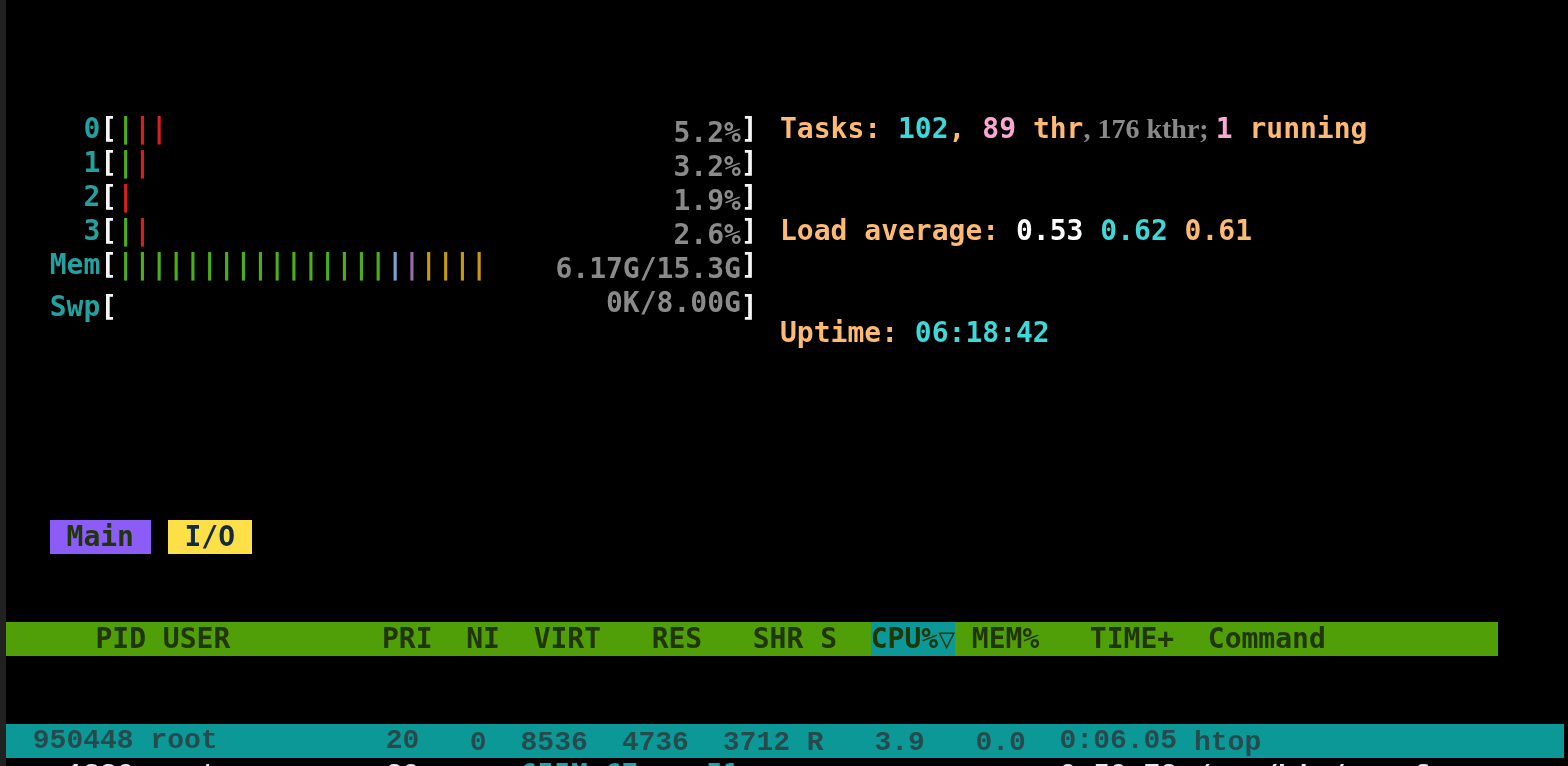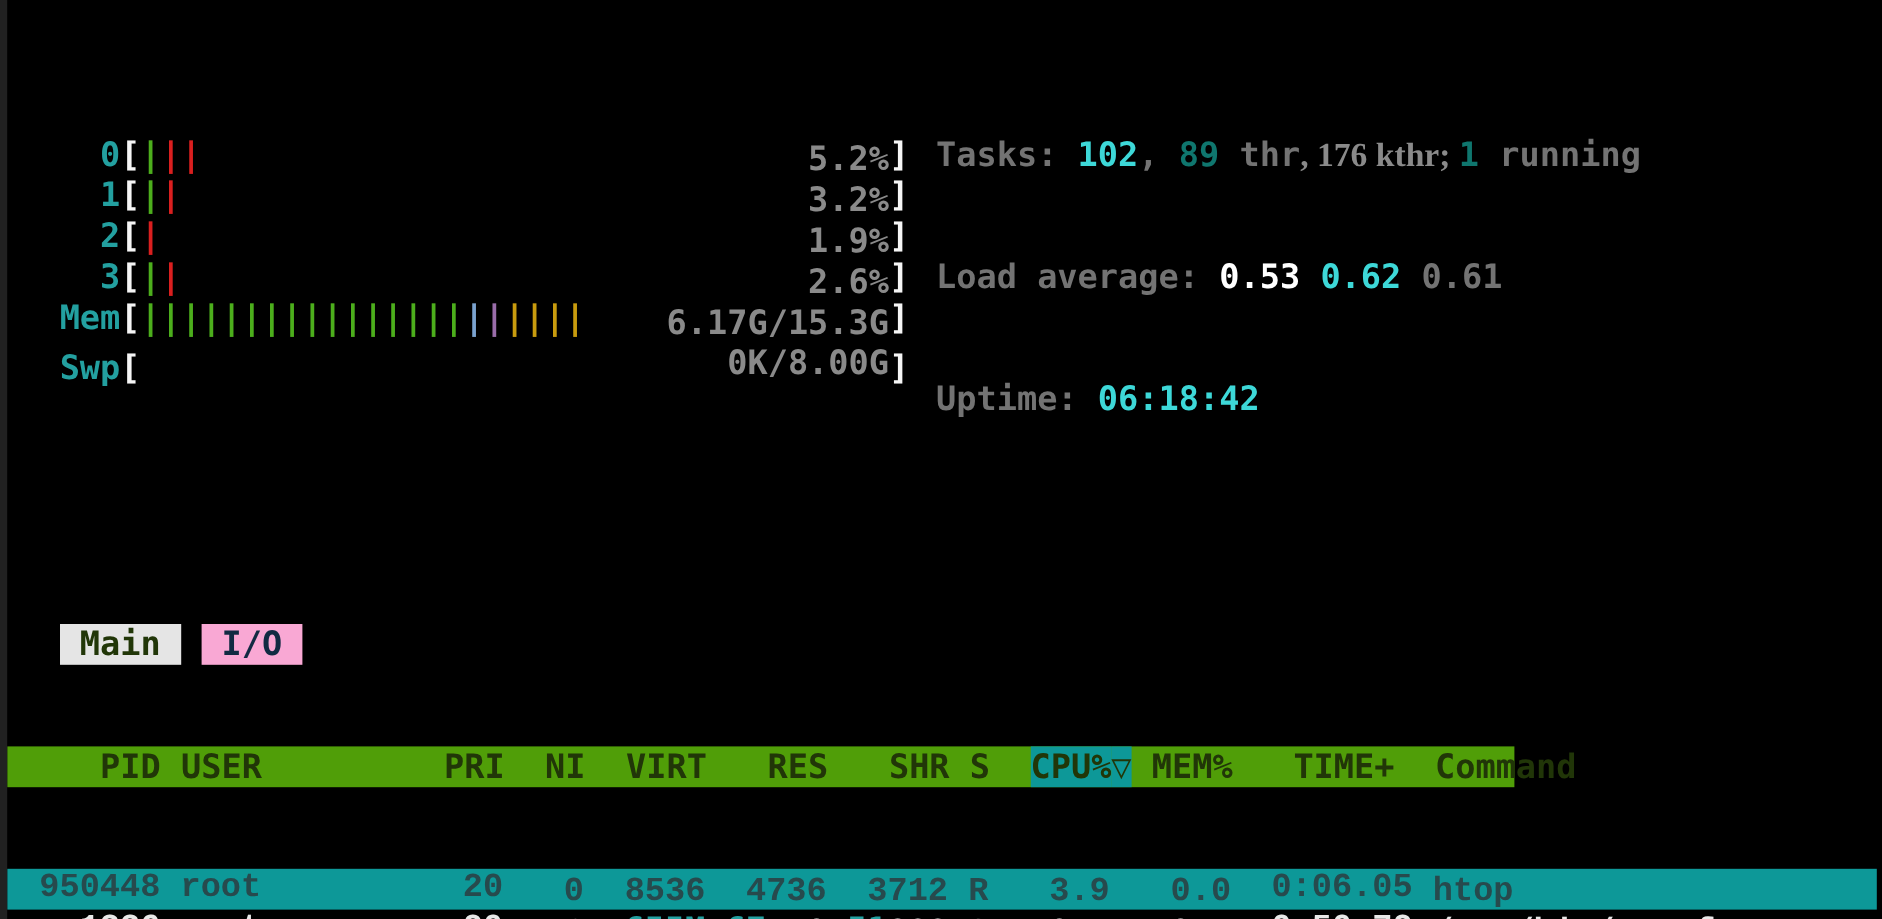--- a/index.html
+++ b/index.html
@@ -18,23 +18,23 @@
     white-space:pre;
     color:#e8e8e8;
   }
   .row { height:34px; position:relative; }
   .cell { display:inline-block; vertical-align:top; overflow:visible; }
 
   
   .pl    { color:#e8e8e8;font-family:Liberation Mono, monospace; }
   .dim   { color:#8a8a8a;font-family:Liberation Serif, serif; }
   .num   { color:#23a0a0; }
-  .teal  { color:#737373;margin-top:24px; }
+  .teal  { color:#fdba74;margin-top:24px; }
   .bcyan { color:#3dd8d8; }
-  .bgreen{ color:#0f766e; }
+  .bgreen{ color:#f9a8d4; }
   .bwhite{ color:#ffffff; }
 
   
   .m-label { display:inline-block; width:5ch; text-align:right; color:#23a0a0; }
   .m-brk   { color:#f5f5f5; }
   .m-inner { display:inline-block; position:relative; width:37ch; height:34px; }
   .m-inner .tick { display:inline-block; width:1ch; text-align:center; }
   .tick.g { color:#4cae1c; }
   .tick.r { color:#da1f1f; }
   .tick.b { color:#7ba3cf; }
@@ -42,25 +42,25 @@
   .tick.y { color:#c89b0e; }
   .m-val { position:absolute; right:0; top:4px; color:#8a8a8a; }
 
   
   .info { position:absolute; left:774px; top:44px; }
   .info .row { height:34px; }
 
   
   .tabs { padding-left:2ch; }
   .tab { display:inline-block; padding:0 1ch; }
-  .tab.active { background:#e5e5e5; color:#213608; }
-  .tab.inactive { background:#f9a8d4; color:#112a42; margin-left:1ch; }
+  .tab.active { background:#8b5cf6; color:#213608; }
+  .tab.inactive { background:#fde047; color:#112a42; margin-left:1ch; }
 
   
-  .hdr  { background:#509e08; color:#213608; width:1256px; margin-left:-10px; padding-left:10px; }
+  .hdr  { background:#509e08; color:#213608; width:1492px; margin-left:-10px; padding-left:22px; }
   .hdr .sortcol { background:#0d9898; }
   .prow.selected { background:#0d9898; width:1558px; margin-left:-10px; padding-left:10px; }
   .prow.selected .cell, .prow.selected .cell span { color:#274a4d !important; }
 
   .c-pid { width:7ch; text-align:right; }
   .c-user{ width:13ch; margin-left:1ch; text-align:left; }
   .c-pri { width:3ch; text-align:right; }
   .c-ni  { width:3ch; text-align:right; margin-left:1ch; }
   .c-virt,.c-res,.c-shr { width:5ch; text-align:right; margin-left:1ch; }
   .c-s   { width:1ch; margin-left:1ch; }

